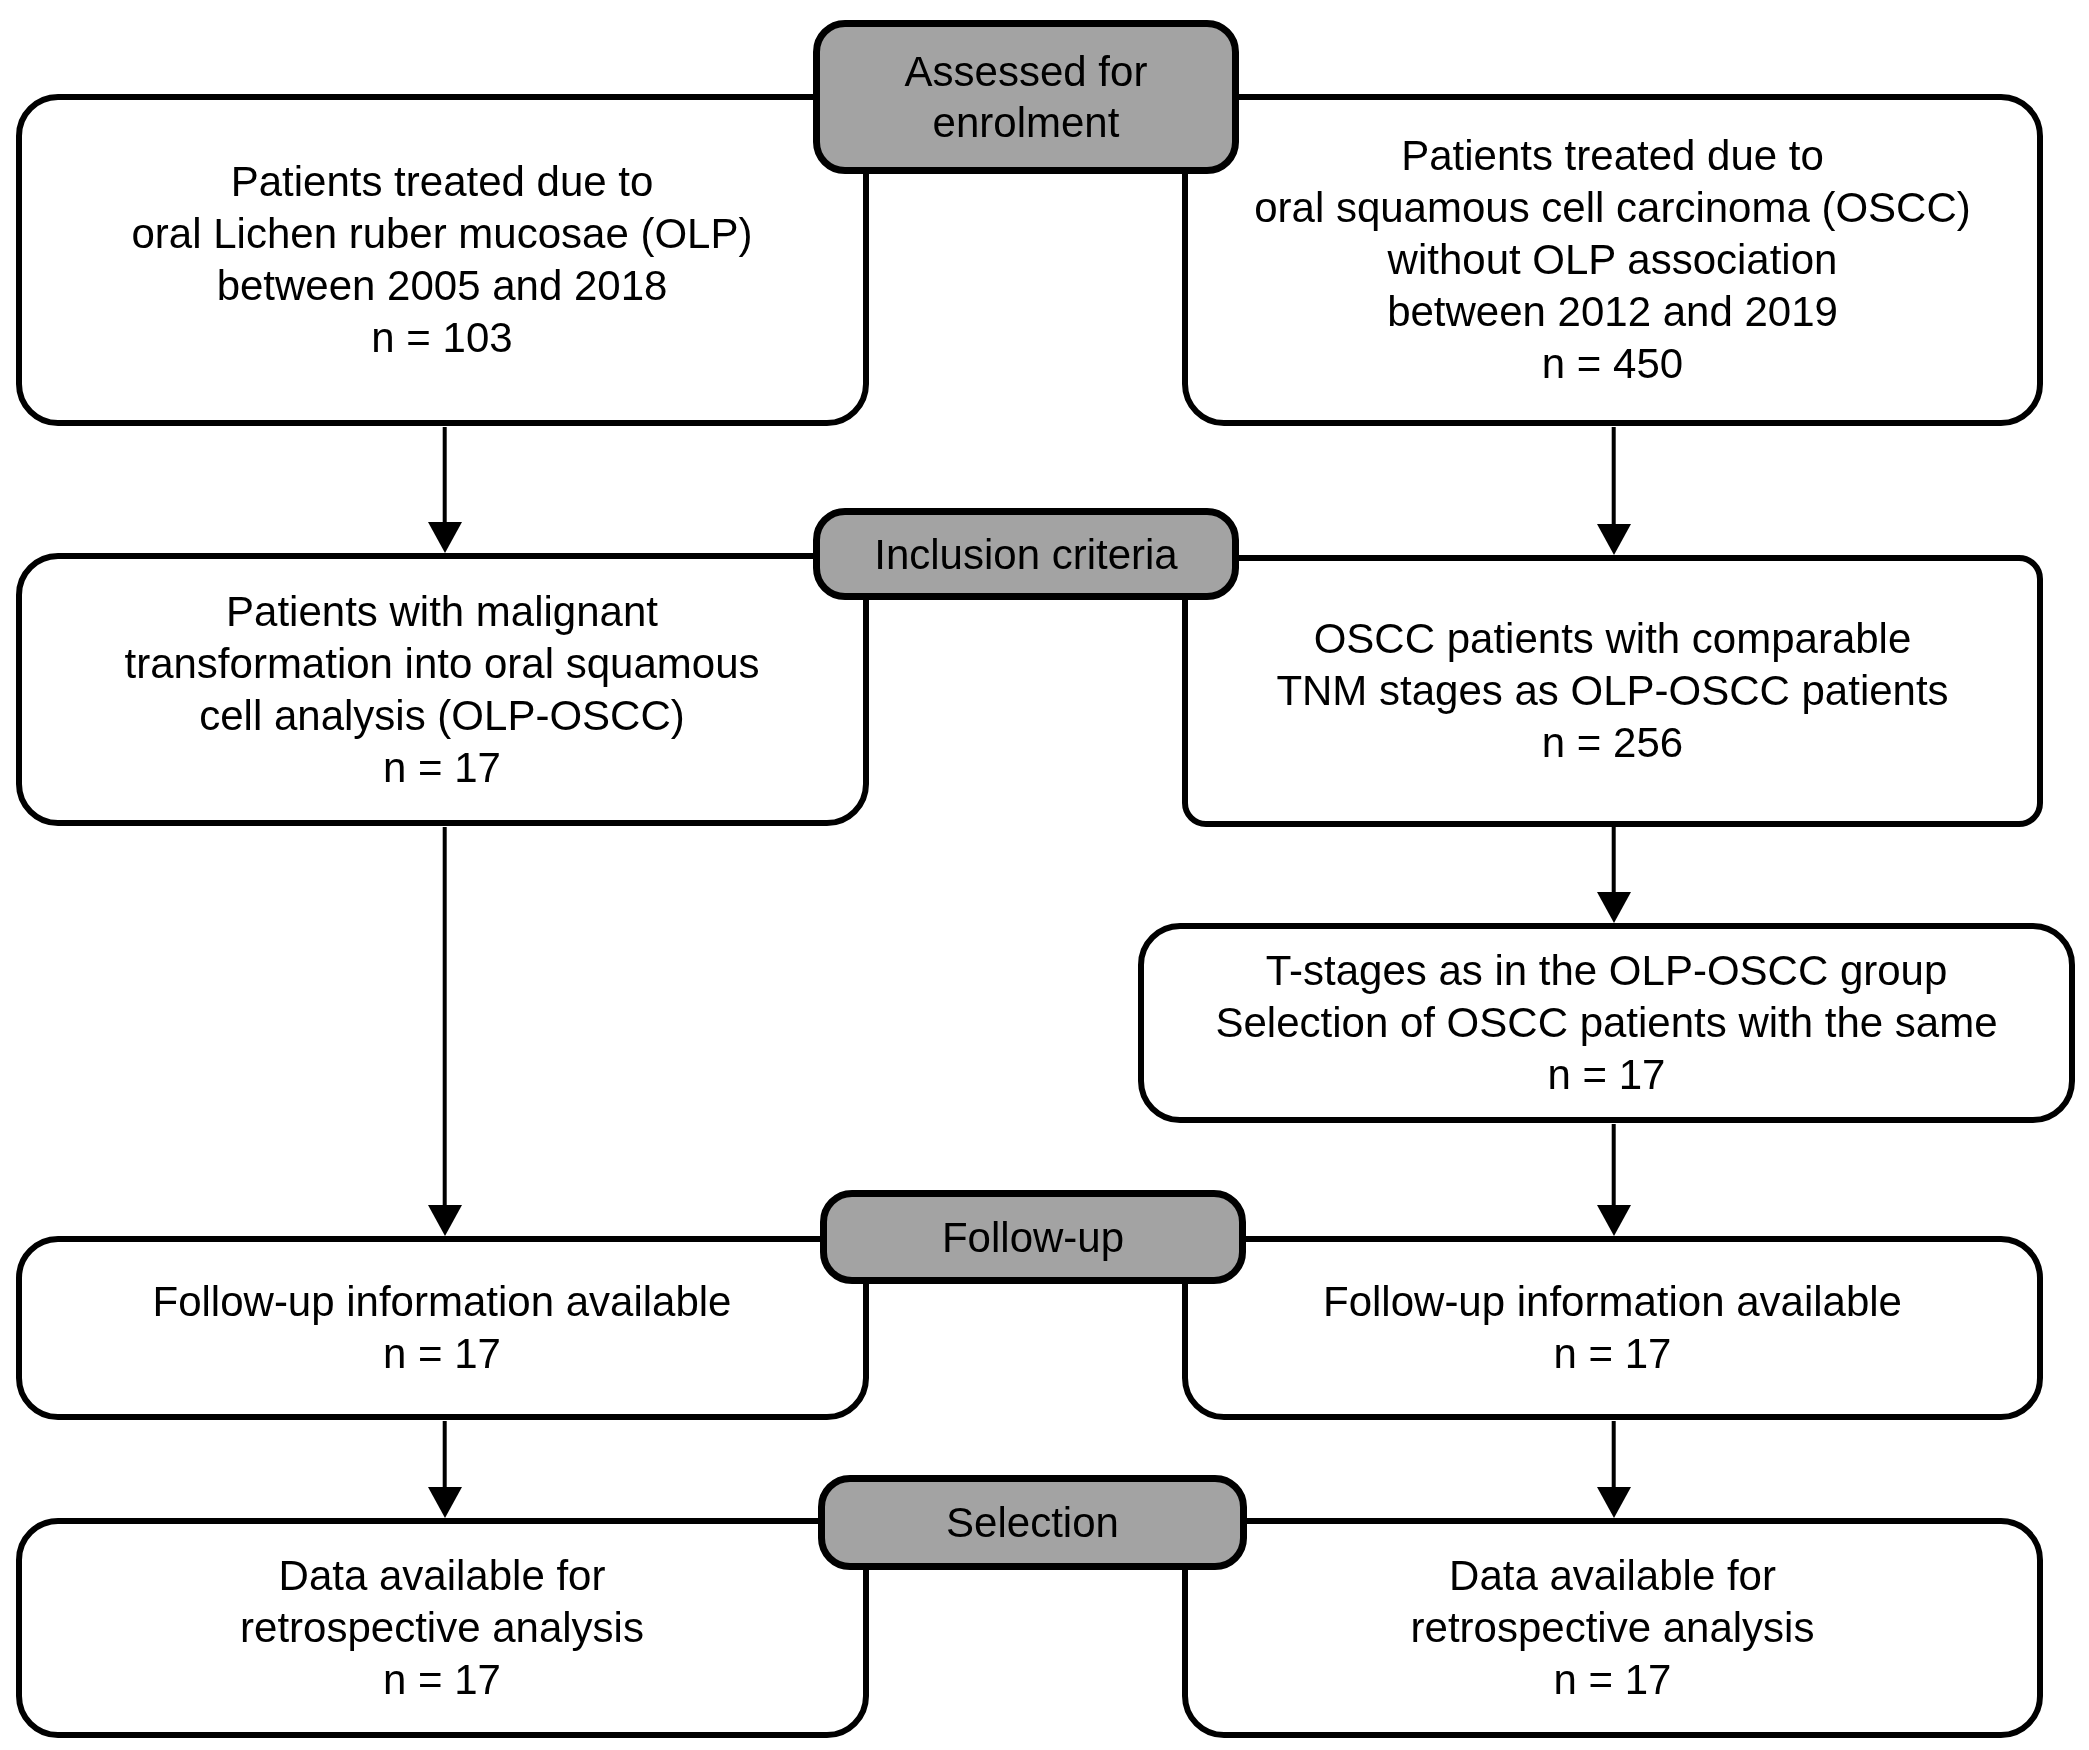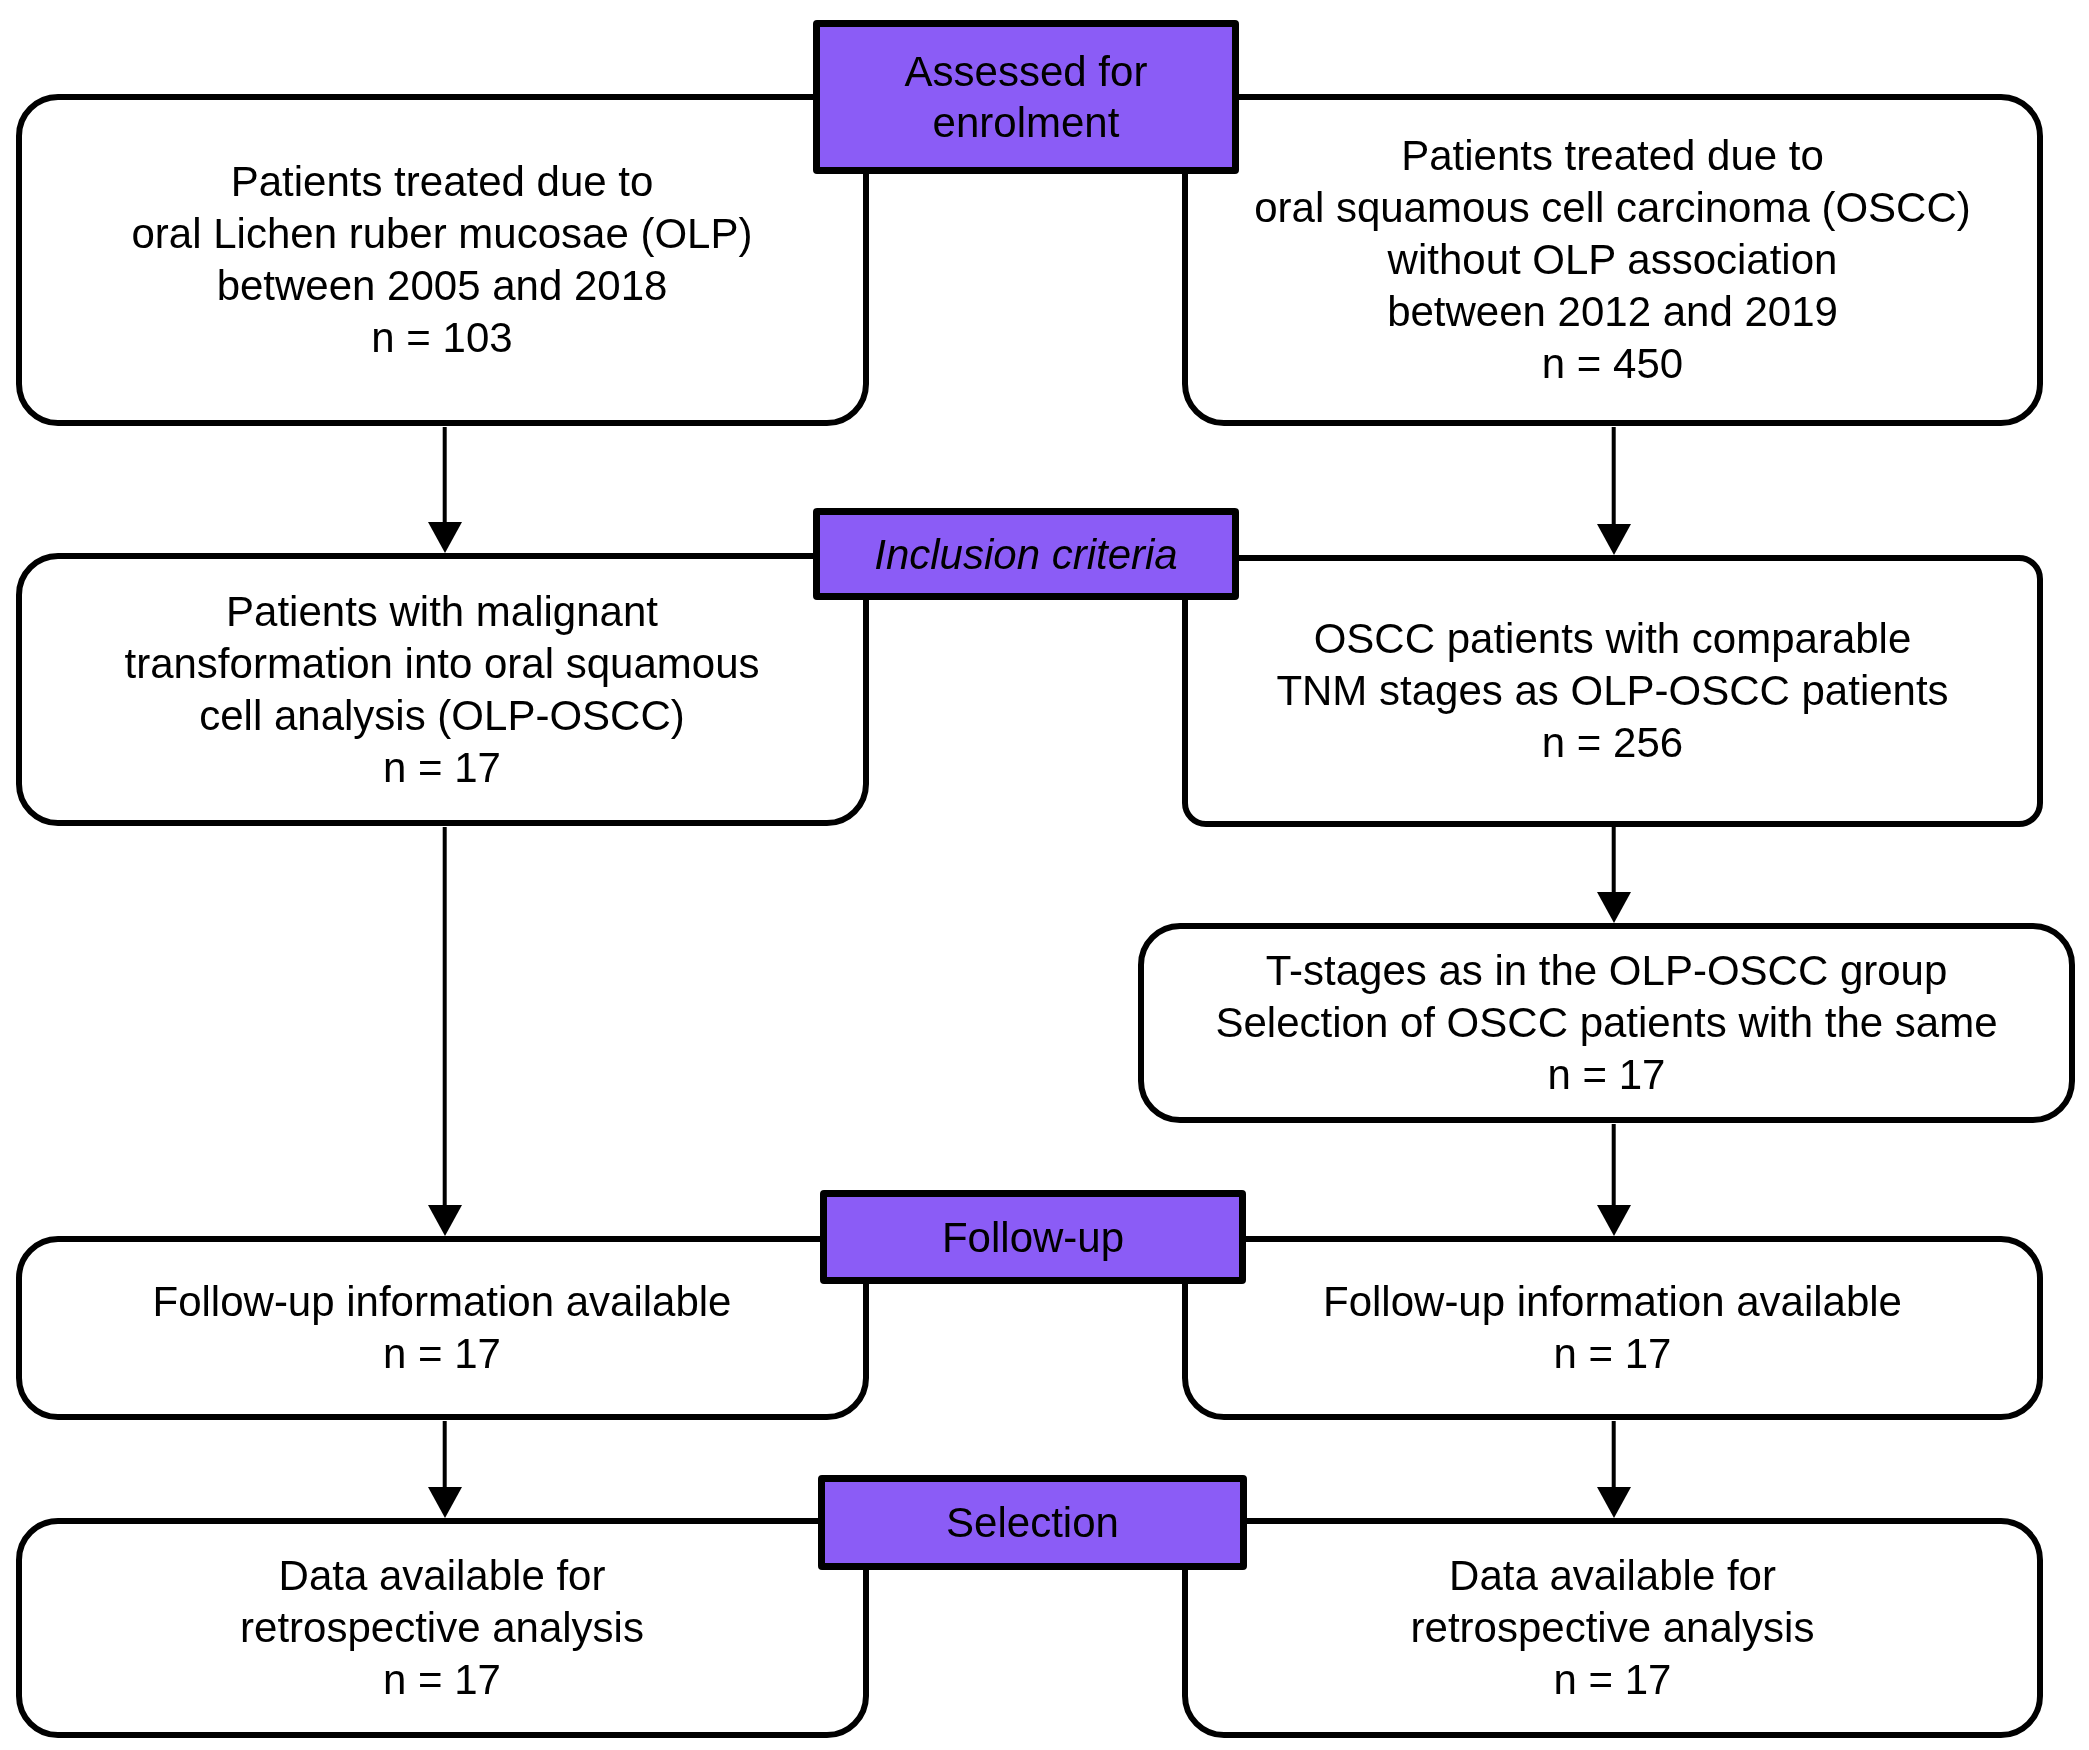--- a/index.html
+++ b/index.html
@@ -18,23 +18,23 @@
     text-align:center;
   }
   .wbox{
     background:#ffffff;
     border:6.4px solid #000000;
     border-radius:42px;
     z-index:2;
     font-size:42px;line-height:52px;
   }
   .gbox{
-    background:#8b5cf6;
+    background:#a3a3a3;
     border:7.3px solid #000000;
-    border-radius:4px;
+    border-radius:32px;
     z-index:3;
     font-size:42px;line-height:51px;
   }
   .line{white-space:nowrap;}
   .arrow{position:absolute;z-index:1;width:35px;}
   .arrow::before{
     content:"";position:absolute;left:50%;transform:translateX(-50%);
     top:0;bottom:25.6px;width:4.6px;background:#000;
   }
   .arrow::after{
@@ -43,21 +43,21 @@
     border-left:17.4px solid transparent;
     border-right:17.4px solid transparent;
     border-top:31px solid #000;
   }
   
   #box-olp-cohort      {left:15.5px;  top:94px;  width:853px;  height:332px;}
   #box-oscc-cohort     {left:1182px;top:94px;  width:861px;  height:332px;}
   #stage-enrolment     {left:813px; top:20px;   width:426px;  height:154px;}
   #box-olp-inclusion   {left:15.5px;  top:553px;  width:853px;  height:273px;}
   #box-oscc-inclusion  {left:1182px;top:555px;  width:861px;  height:272px;border-radius:24px;}
-  #stage-inclusion     {left:813px; top:508px;  width:426px;  height:92px;font-style:italic;}
+  #stage-inclusion     {left:813px; top:508px;  width:426px;  height:92px;}
   #box-oscc-selection  {left:1138px;top:923px; width:937px; height:200px;}
   #box-olp-followup    {left:15.5px;  top:1236px; width:853px;  height:184px;}
   #box-oscc-followup   {left:1182px;top:1236px; width:861px;  height:184px;}
   #stage-followup      {left:820px; top:1190px; width:426px;  height:94px;}
   #box-olp-analysis    {left:15.5px;  top:1518px; width:853px;  height:220px;}
   #box-oscc-analysis   {left:1182px;top:1518px; width:861px;  height:220px;}
   #stage-analysis      {left:818px; top:1475px; width:429px;  height:95px;}
   #arrow-olp-to-inclusion   {left:427px; top:427px; height:126px;}
   #arrow-oscc-to-inclusion  {left:1596px;top:427px; height:128px;}
   #arrow-oscc-to-selection  {left:1596px;top:767px; height:156px;}

